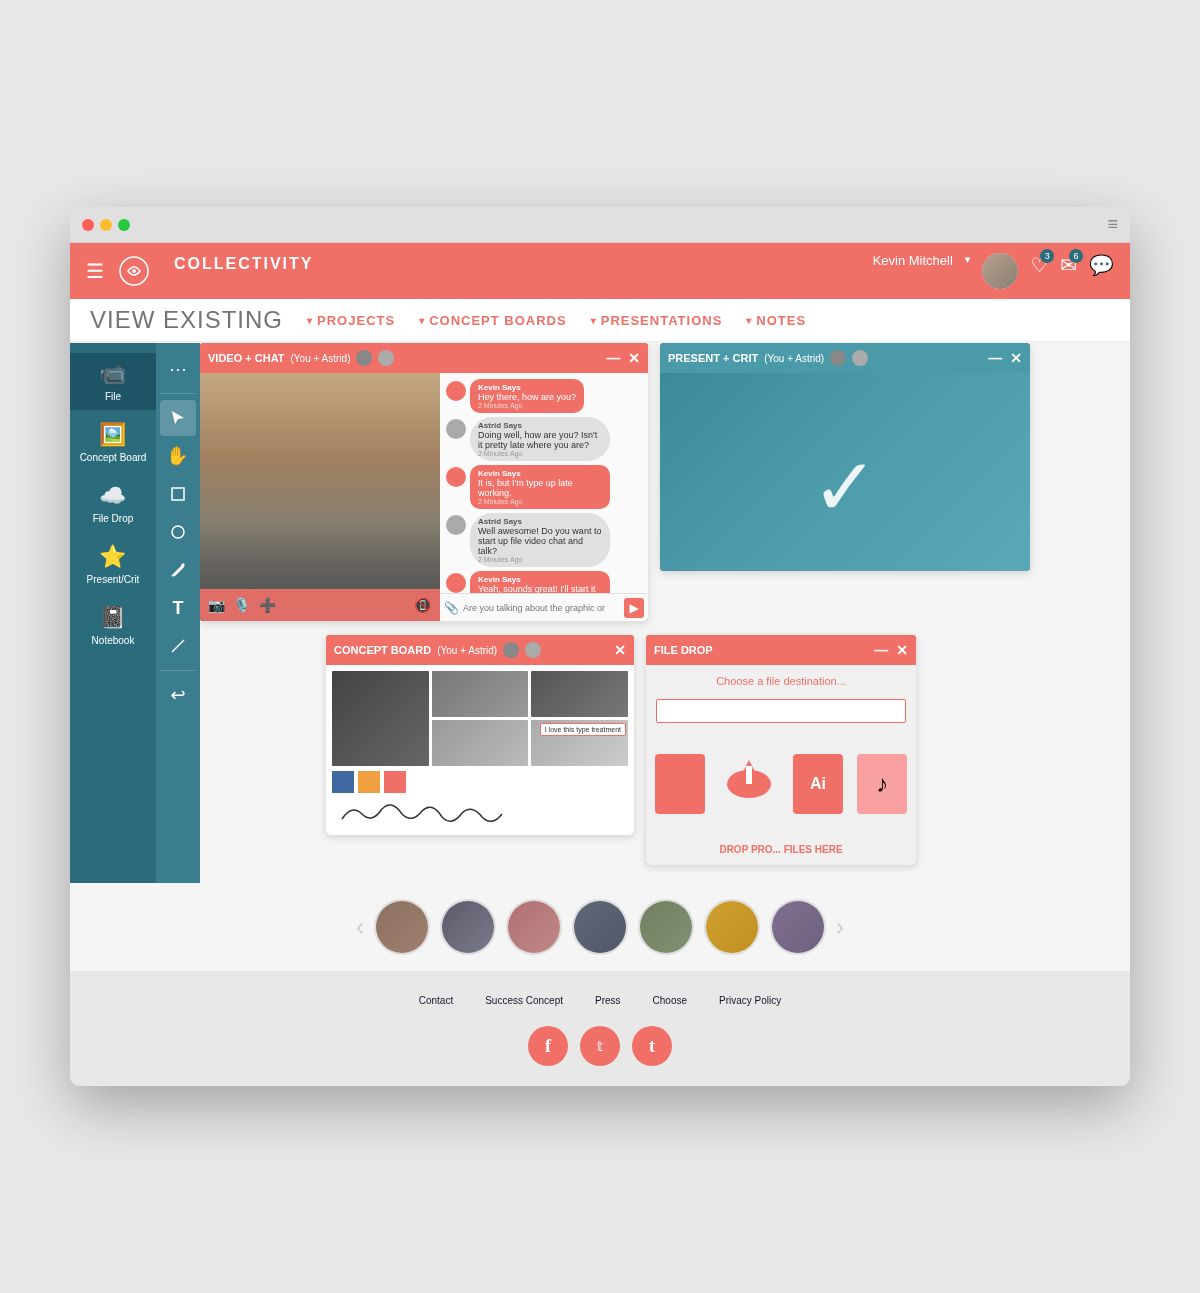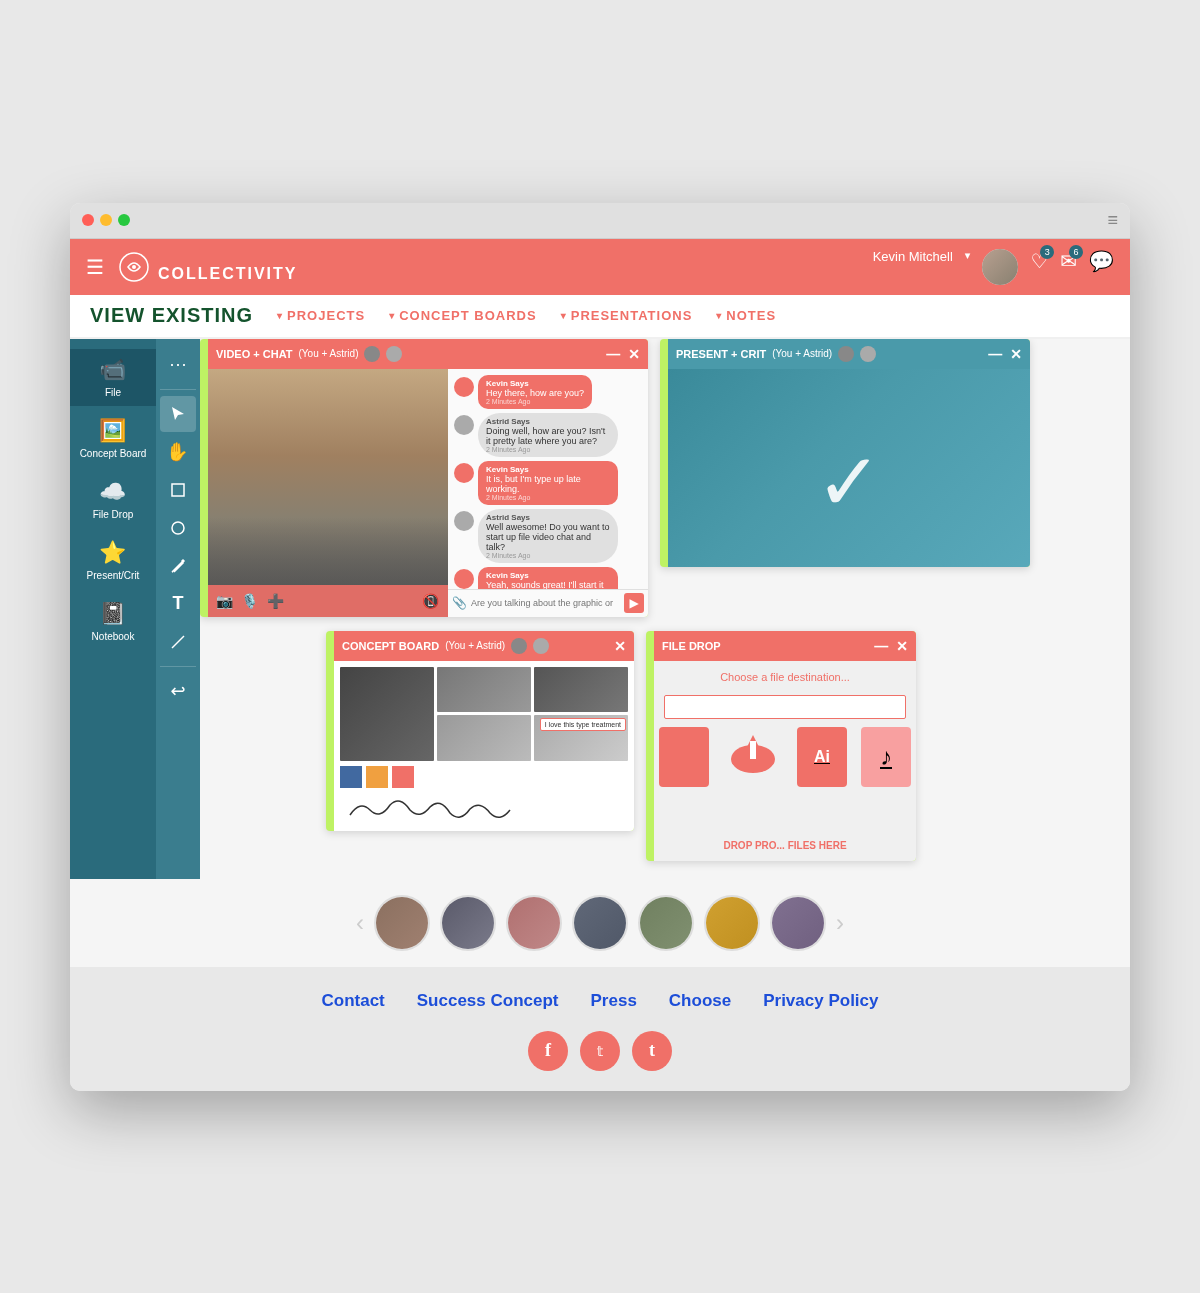--- a/index.html
+++ b/index.html
@@ -34,40 +34,40 @@
 
     
     .app-header {
       background: #f07068;
       height: 56px;
       display: flex;
       align-items: center;
       padding: 0 16px;
     }
     .hamburger-icon { color: white; font-size: 20px; margin-right: 14px; cursor: pointer; }
-    .logo-area { display: flex; align-items: flex-end; gap: 8px; }
+    .logo-area { display: flex; align-items: flex-start; gap: 24px; }
     .logo-icon { width: 32px; height: 32px; }
     .logo-text { color: white; font-size: 16px; font-weight: bold; letter-spacing: 2px; }
     .header-right { margin-left: auto; display: flex; gap: 12px; }
     .user-name { color: white; font-size: 13px; }
     .user-avatar { width: 36px; height: 36px; border-radius: 50%; background: #ccc; overflow: hidden; display: flex; align-items: center; justify-content: center; }
     .header-icon-btn { position: relative; color: white; font-size: 20px; cursor: pointer; }
     .badge { position: absolute; top: -4px; right: -6px; background: #2a6b7c; color: white; font-size: 9px; border-radius: 50%; width: 14px; height: 14px; display: flex; align-items: center; justify-content: center; }
 
     
     .nav-bar {
       background: white;
       height: 44px;
       display: flex;
       align-items: center;
       padding: 0 20px;
       border-bottom: 2px solid #f0f0f0;
       gap: 24px;
     }
-    .nav-title { color: #14532d; font-size: 20px; font-weight: bold; letter-spacing: 1px; }
+    .nav-title { color: #737373; font-size: 24px; font-weight: normal; letter-spacing: 1px; }
     .nav-item { display: flex; align-items: center; gap: 4px; color: #f07068; font-size: 13px; font-weight: bold; letter-spacing: 1px; cursor: pointer; }
     .nav-arrow { font-size: 10px; }
 
     
     .main-area { display: flex; flex: 1; }
 
     
     .sidebar-left {
       width: 86px;
       background: #2a6b7c;
@@ -120,26 +120,25 @@
     .content-area {
       flex: 1;
       background: #f5f5f5;
       padding: 16px;
       position: relative;
       overflow: hidden;
     }
 
     
     .window-panel {
-      background: #bef264;
+      background: #a16207;
       border-radius: 4px;
       overflow: hidden;
       box-shadow: 0 2px 8px rgba(0,0,0,0.15);
       position: absolute;
-      padding-left: 8px;
     }
     .window-header {
       height: 30px;
       display: flex;
       align-items: center;
       padding: 0 8px;
       font-size: 11px;
       font-weight: bold;
       color: white;
       gap: 6px;
@@ -189,21 +188,21 @@
     }
 
     
     .file-drop-window {
       top: 296px; left: 460px;
       width: 262px;
       height: 224px;
     }
     .file-drop-body { background: #f0f0f0; height: calc(100% - 30px); padding: 10px; display: flex; flex-direction: column; align-items: center; gap: 8px; }
     .file-input-bar { width: 100%; height: 24px; border: 1px solid #f07068; background: white; border-radius: 2px; }
-    .file-drop-zone { flex: 1; width: 100%; display: flex; align-items: flex-start; justify-content: center; gap: 14px; text-decoration: underline; }
+    .file-drop-zone { flex: 1; width: 100%; display: flex; align-items: center; justify-content: center; gap: 14px; }
 
     
     .avatars-row {
       display: flex;
       align-items: center;
       justify-content: center;
       gap: 10px;
       padding: 16px 0;
       background: #f5f5f5;
     }
@@ -217,21 +216,21 @@
     .avatar-img { width: 100%; height: 100%; background: #888; }
     .nav-arrow-btn { color: #ccc; font-size: 24px; cursor: pointer; }
 
     
     .footer {
       background: #e8e8e8;
       padding: 24px 0 20px;
       text-align: center;
     }
     .footer-links { display: flex; gap: 32px; justify-content: center; margin-bottom: 20px; }
-    .footer-link { color: #1d4ed8; font-size: 17px; text-decoration: none; cursor: pointer; font-weight: 700; }
+    .footer-link { color: #0f172a; font-size: 10px; text-decoration: none; cursor: pointer; font-weight: 400; }
     .social-icons { display: flex; gap: 12px; justify-content: center; }
     .social-icon {
       width: 40px; height: 40px; border-radius: 50%;
       background: #f07068; color: white;
       display: flex; align-items: center; justify-content: center;
       font-size: 18px; cursor: pointer;
     }
 
     
     .av1 { background: linear-gradient(135deg, #8B7355, #A0896B); }

